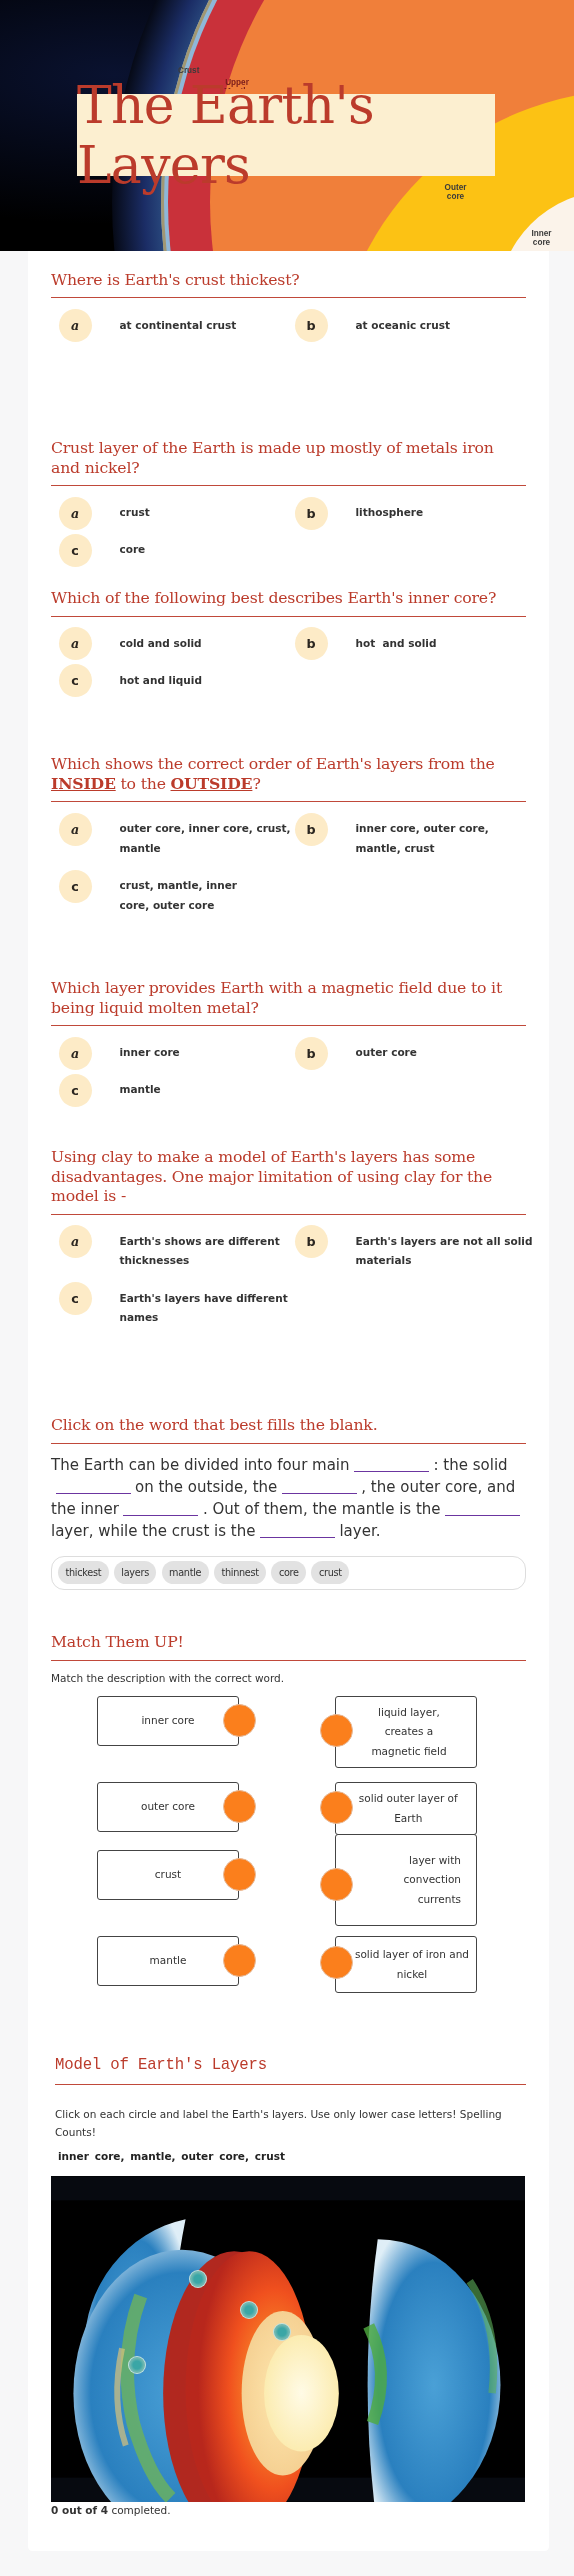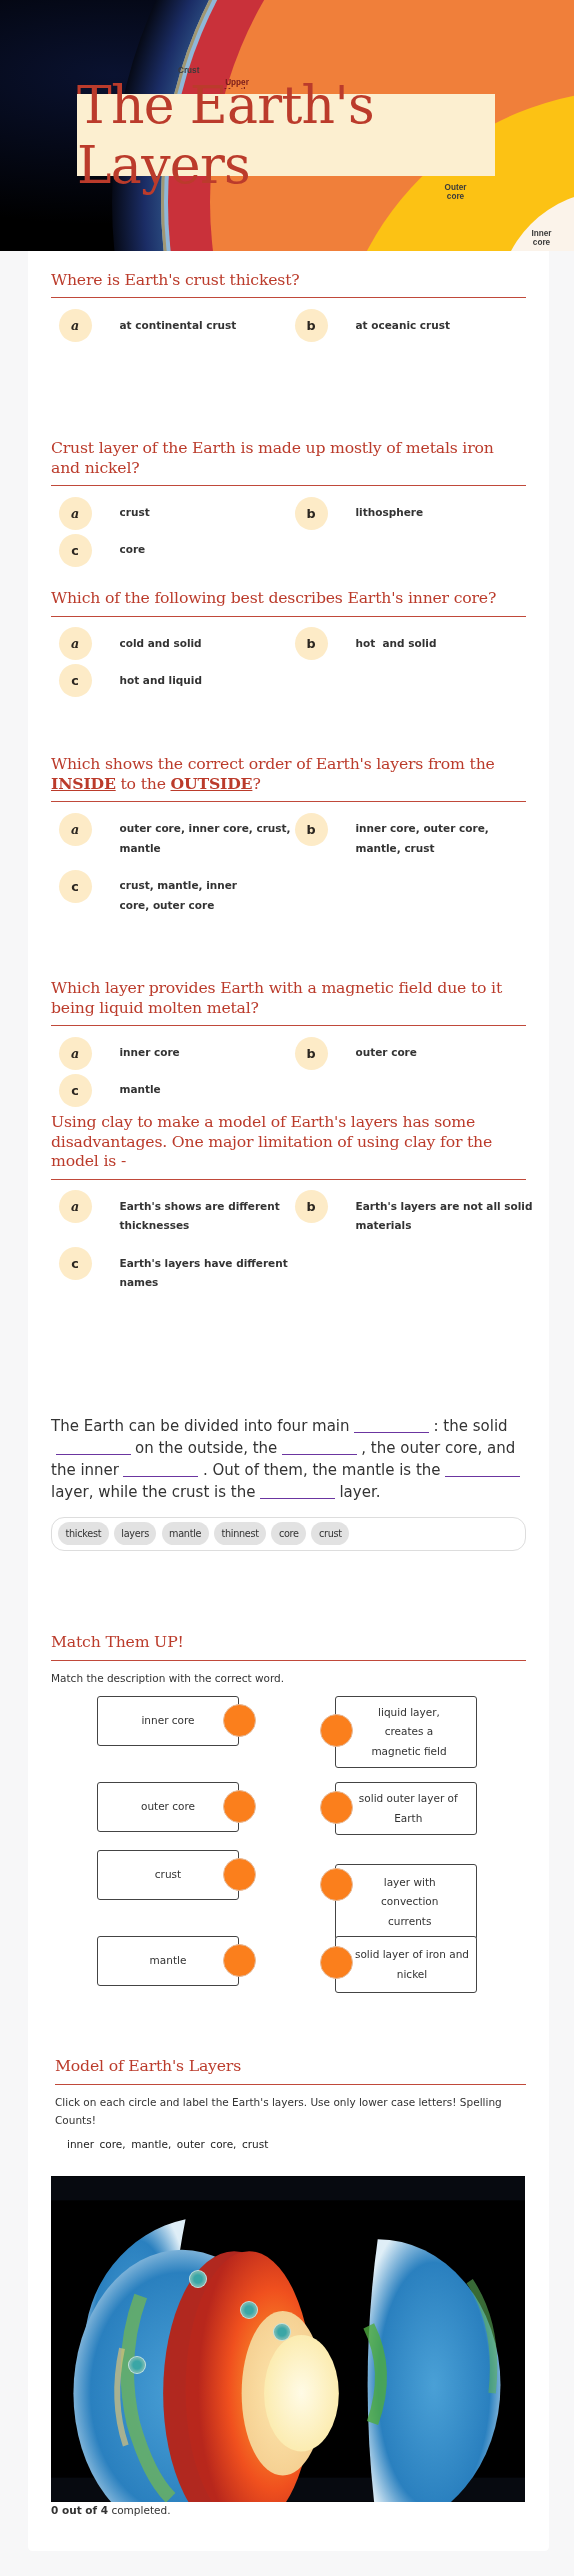--- a/index.html
+++ b/index.html
@@ -74,21 +74,21 @@
   .chip { background: #e2e2e2; border-radius: 12px; padding: 0 7.5px; height: 23px; line-height: 23px;
     font-size: 9.7px; color: #333; letter-spacing: -0.3px; cursor: pointer; }
   
   .instr { font-size: 10.5px; color: #333; line-height: 15px; }
   .mbox { position: absolute; border: 0.7px solid #444; border-radius: 3px; background: #fff;
     display: flex; align-items: center; justify-content: center; text-align: center;
     font-size: 10.5px; line-height: 19.5px; color: #333; cursor: pointer; }
   .dot { position: absolute; width: 33px; height: 33px; border-radius: 50%; background: #fb7f1c;
     border: 1.1px solid #e6b896; cursor: pointer; }
   
-  .wordlist { font-size: 10.5px; font-weight: normal; color: #222; margin-left: 12px; word-spacing: 2.2px; }
+  .wordlist { font-size: 10.5px; font-weight: bold; color: #222; margin-left: 3px; word-spacing: 2.2px; }
   .model-img { position: absolute; left: 23px; top: 1925px; width: 474px; height: 326px; background: #000; overflow: hidden; }
   .status { position: absolute; left: 23px; top: 2253px; font-size: 10.5px; color: #333; }
   .status b { font-weight: bold; }
   .hotspot { position: absolute; width: 18px; height: 18px; border-radius: 50%;
     background: radial-gradient(circle, #3aa6a6 35%, #6fb7b0 60%); border: 1.5px solid rgba(255,255,255,0.6); cursor: pointer; }
 </style>
 </head>
 <body>
 
 <div class="banner">
@@ -189,39 +189,40 @@
         <span class="badge">b</span>
         <span class="txt">outer core</span>
       </div>
       <div class="opt" style="left:0;top:37px;">
         <span class="badge">c</span>
         <span class="txt">mantle</span>
       </div>
     </div>
   </div>
 
-  <div class="sec" style="top:861px;">
+  <div class="sec" style="top:896px;">
     <h2>Using clay to make a model of Earth's layers has some disadvantages.  One major limitation of using clay for the model is -</h2>
     <div class="opts" style="height:112px;">
       <div class="opt" style="left:0;top:0;">
         <span class="badge cursive">a</span>
         <span class="txt">Earth's shows are different thicknesses</span>
       </div>
       <div class="opt" style="left:236px;top:0;">
         <span class="badge">b</span>
         <span class="txt" style="width:187px;">Earth's layers are not all solid materials</span>
       </div>
       <div class="opt" style="left:0;top:57px;">
         <span class="badge">c</span>
         <span class="txt">Earth's layers have different names</span>
       </div>
     </div>
   </div>
 
   <div class="sec" style="top:1164px;">
+    <h2>Click on the word that best fills the blank.</h2>
     <p class="para">
       <span>The Earth can be divided into four main</span><span class="blank"></span><span>: the solid</span>
       <span class="blank"></span><span>on the outside, the</span><span class="blank"></span><span>, the outer core, and the inner</span><span class="blank"></span><span>. Out of them, the mantle is the</span><span class="blank"></span><span>layer, while the crust is the</span><span class="blank"></span><span>layer.</span>
     </p>
     <div class="bank">
       <span class="chip">thickest</span>
       <span class="chip">layers</span>
       <span class="chip">mantle</span>
       <span class="chip">thinnest</span>
       <span class="chip">core</span>
@@ -238,31 +239,31 @@
     <div class="mbox" style="left:284px;top:64px;width:142px;height:72px;padding:0 16.5px 0 22.5px;">liquid layer, creates a magnetic field</div>
     <div class="dot" style="left:269px;top:82px;"></div>
 
     <div class="mbox" style="left:46px;top:150px;width:142px;height:50px;">outer core</div>
     <div class="dot" style="left:172px;top:158px;"></div>
     <div class="mbox" style="left:284px;top:150px;width:142px;height:53px;padding:0 3px 0 7.5px;">solid outer layer of Earth</div>
     <div class="dot" style="left:269px;top:159px;"></div>
 
     <div class="mbox" style="left:46px;top:218px;width:142px;height:50px;">crust</div>
     <div class="dot" style="left:172px;top:226px;"></div>
-    <div class="mbox" style="left:284px;top:232px;width:142px;height:76px;padding:0 15px 0 22.5px;">layer with convection currents</div>
+    <div class="mbox" style="left:284px;top:202px;width:142px;height:92px;padding:0 15px 0 22.5px;text-align:right;">layer with convection currents</div>
     <div class="dot" style="left:269px;top:236px;"></div>
 
     <div class="mbox" style="left:46px;top:304px;width:142px;height:50px;">mantle</div>
     <div class="dot" style="left:172px;top:312px;"></div>
     <div class="mbox" style="left:284px;top:304px;width:142px;height:57px;padding:0 4.5px 0 16.5px;">solid layer of iron and nickel</div>
     <div class="dot" style="left:269px;top:314px;"></div>
   </div>
 
   <div class="sec" style="top:1805px;left:27px;width:471px;">
-    <h2 style="margin-bottom:8px;">Model of Earth's Layers</h2>
+    <h2 style="margin-bottom:20px;font-family:Liberation Mono, monospace;">Model of Earth's Layers</h2>
     <p class="instr" style="line-height:18.7px;">Click on each circle and label the Earth's layers.  Use only lower case letters! Spelling Counts!</p>
     <p class="wordlist" style="margin-top:7.5px;">inner core,  mantle,  outer core,  crust</p>
   </div>
 
   <div class="model-img">
     <svg width="474" height="326" viewBox="0 0 634 435">
       <rect x="0" y="0" width="634" height="32" fill="#070a10"></rect>
       <rect x="0" y="403" width="634" height="32" fill="#070a10"></rect>
 
       <defs>

